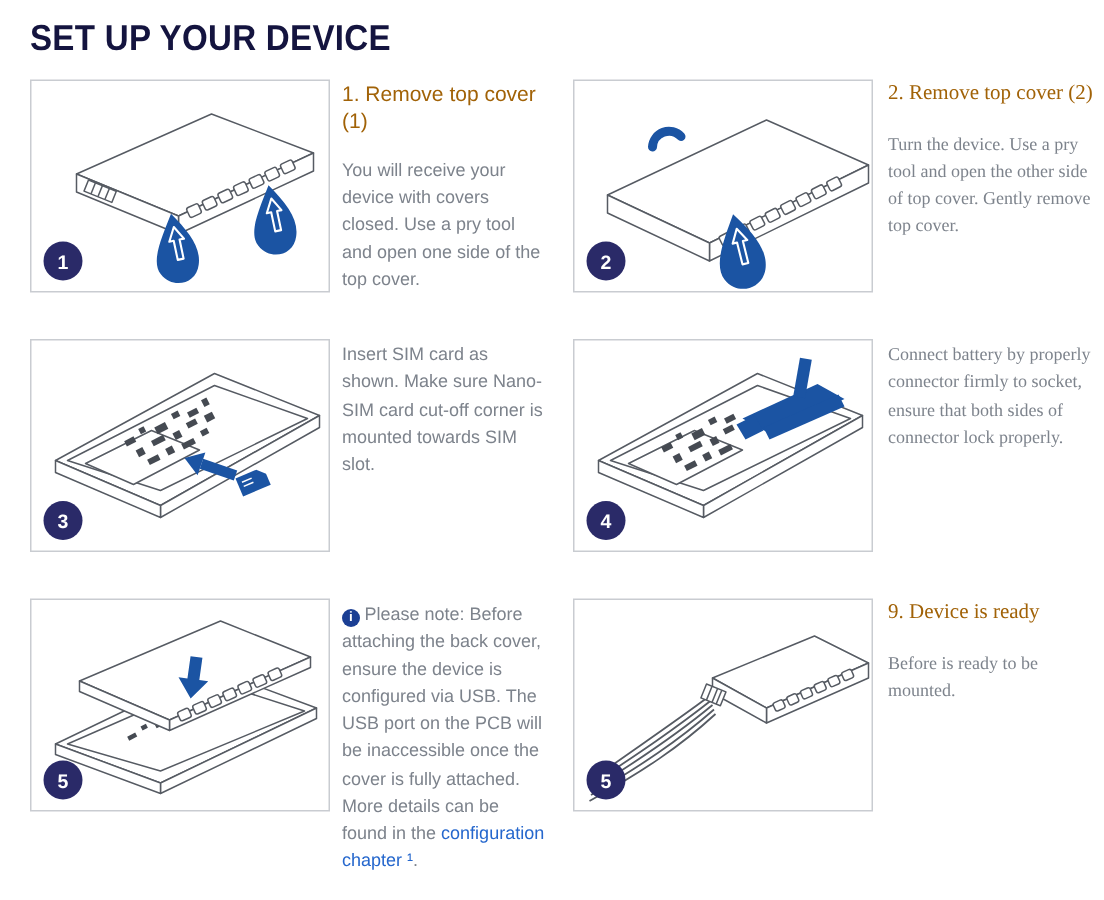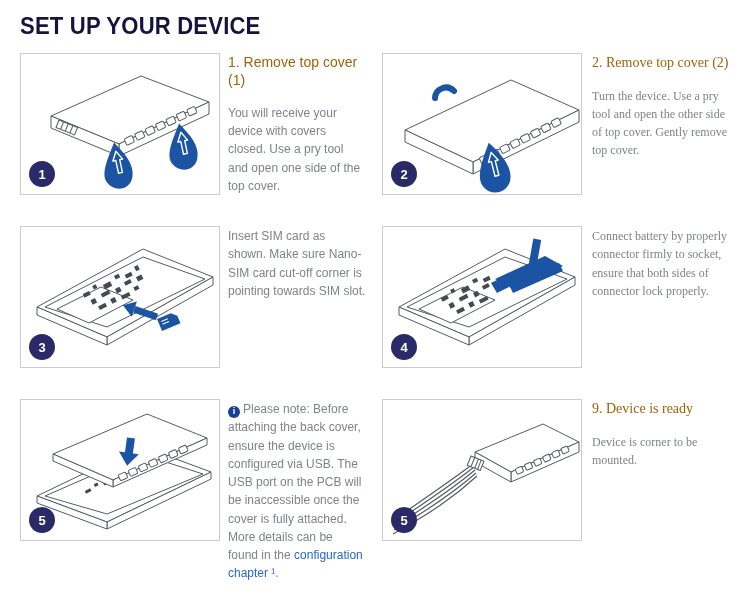--- a/index.html
+++ b/index.html
@@ -164,21 +164,21 @@
         <g transform="translate(136,92) rotate(-23)">
           <polygon class="blue" points="0,0 15,0 20,5 20,13 0,13"></polygon>
           <line x1="3" y1="4" x2="10" y2="4" stroke="#ffffff" stroke-width="1"></line>
           <line x1="3" y1="7" x2="10" y2="7" stroke="#ffffff" stroke-width="1"></line>
         </g>
       </svg>
       <div class="badge">3</div>
     </div>
 
     <div class="txt">
-      <p class="step-body">Insert SIM card as shown. Make sure Nano-SIM card cut-off corner is pointing towards SIM slot.</p>
+      <p class="step-body">Insert SIM card as shown. Make sure Nano-SIM card cut-off corner is mounted towards SIM slot.</p>
     </div>
 
     <div class="fig">
       <svg viewBox="0 0 198 140">
         <polygon class="ln" points="16,80 122,22 192,50 86,110"></polygon>
         <polygon class="ln2" points="24,80 122,30 184,52 86,100"></polygon>
         <polygon class="ln" points="86,110 192,50 192,58 86,118"></polygon>
         <polygon class="ln" points="16,80 86,110 86,118 16,88"></polygon>
         <polygon class="ln" points="36,82 80,60 112,73 68,96"></polygon>
         <g transform="translate(56,72) rotate(-27)">
@@ -269,17 +269,17 @@
           <line class="ln2" x1="4" y1="0" x2="4" y2="10"></line>
             <line class="ln2" x1="8" y1="0" x2="8" y2="10"></line>
             <line class="ln2" x1="11" y1="0" x2="11" y2="10"></line>
         </g>
       </svg>
       <div class="badge">5</div>
     </div>
 
     <div class="txt2">
       <h3 class="step-title">9. Device is ready</h3>
-      <p class="step-body">Device is corner to be mounted.</p>
+      <p class="step-body">Before is ready to be mounted.</p>
     </div>
 
   </div>
 </div>
 
 </body></html>

